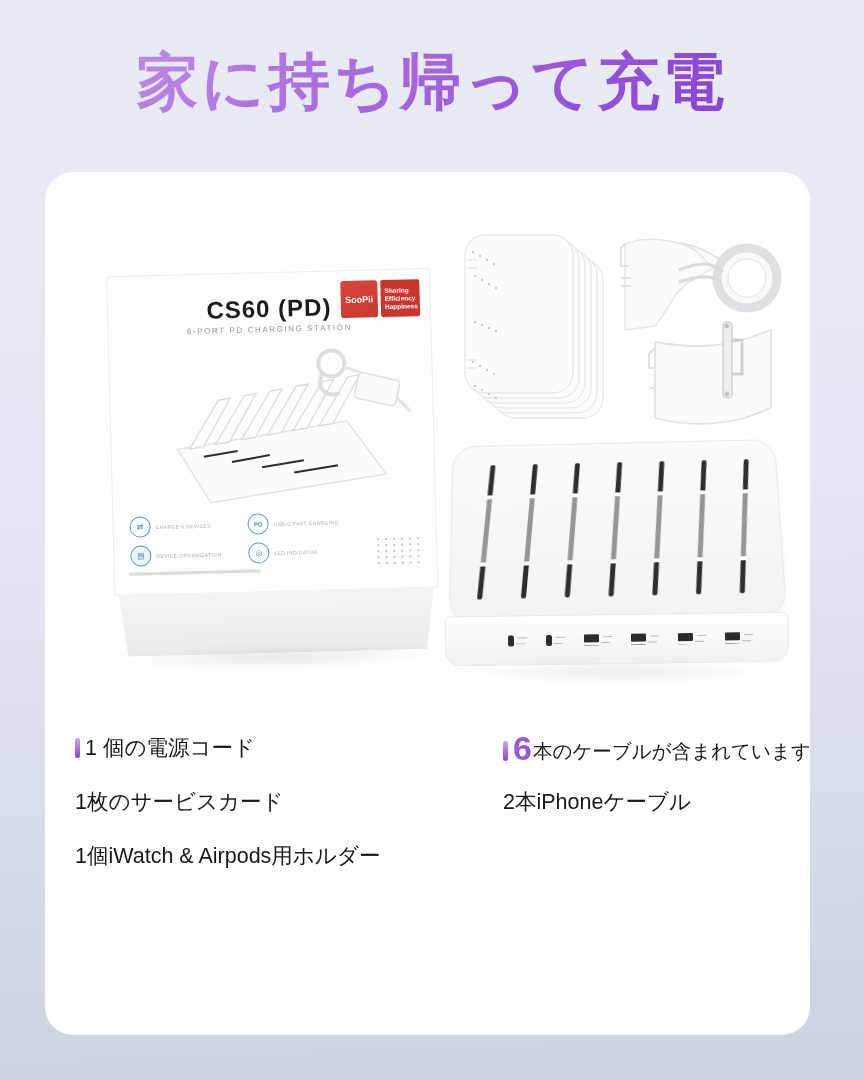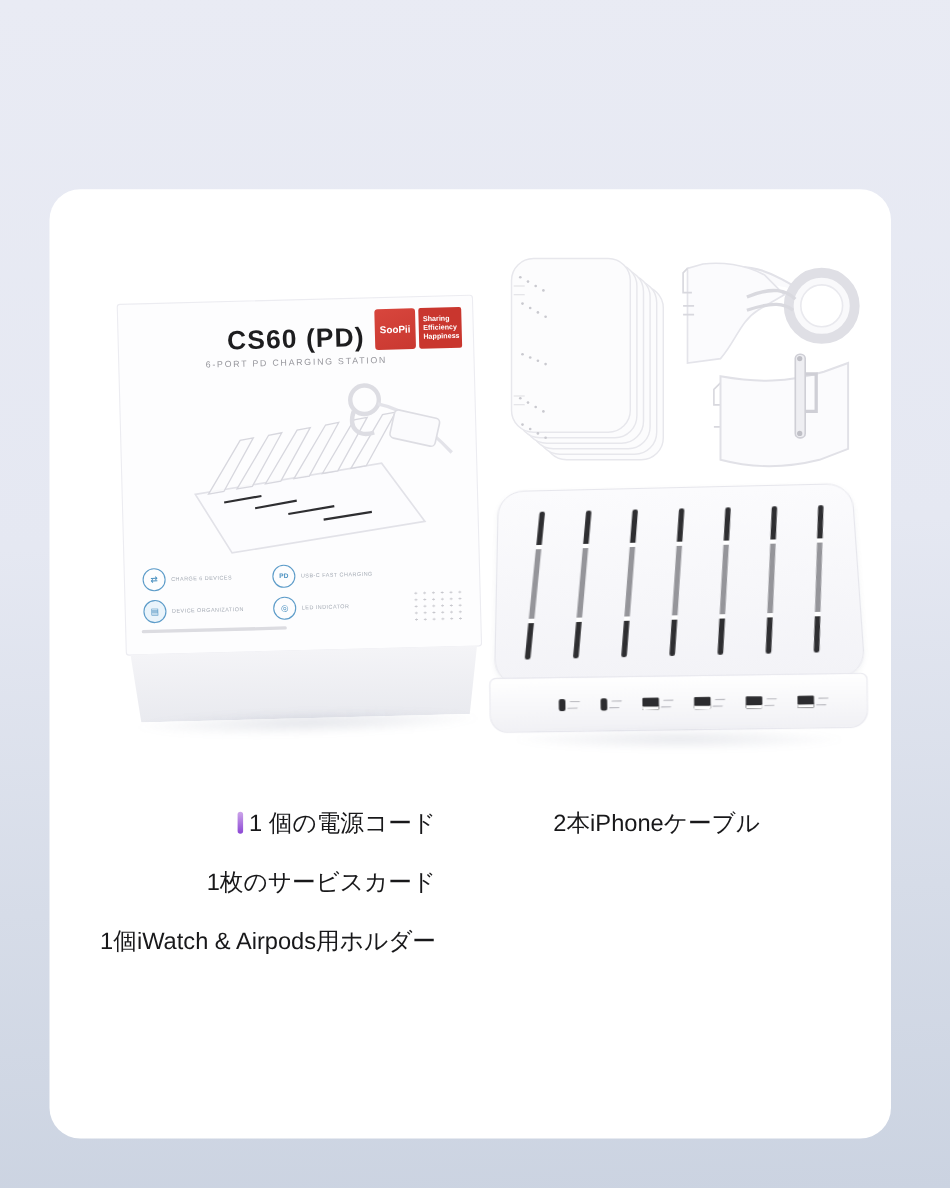--- a/index.html
+++ b/index.html
@@ -109,40 +109,41 @@
   .port-a{width:15px; height:11px; background:#2c2c2f; border-radius:1px;
     box-shadow:inset 0 -3px 0 #ffffff, inset 0 -4px 0 #2c2c2f;}
   .port-mark{width:9px; height:5px; border-top:1.4px solid #b9b9bf; border-bottom:1.4px solid #b9b9bf; transform:skewX(-20deg);}
   .station-shadow{
     position:absolute; left:24px; top:228px; width:312px; height:20px;
     background:radial-gradient(ellipse at center, rgba(90,100,130,.14), rgba(90,100,130,0) 70%);
     filter:blur(3px);
   }
   
   .list{position:absolute; top:563px;}
-  .list.left{left:46px;text-align:right;}
+  .list.left{left:30px;}
   .list.right{left:458px;}
   .row{height:26px; line-height:26px; margin-bottom:28px;
     font-size:21.5px; font-weight:500; color:#18181a; white-space:nowrap;}
   .accent-bar{
     display:inline-block; width:5px; height:20px; margin-right:5px;
     border-radius:2.5px; vertical-align:-3px;
     background:linear-gradient(180deg,#cda6ea,#8b46d4);
   }
   .big-count{
     display:inline-block; font-size:34px; font-weight:700; line-height:26px;
     color:#9b58d6; vertical-align:-2px; margin-right:1px;
   }
   .hdr-text{font-size:19.5px;}
 </style>
 </head>
 <body>
 
 <div class="page">
 
+  <div class="title">家に持ち帰って充電</div>
 
   <div class="card">
 
     <div class="box">
       <div class="box-front">
         <div class="brand-row">
           <div class="logo-sq">SooPii</div>
           <div class="badge-sq">
             <span>Sharing</span>
             <span>Efficiency</span>
@@ -290,17 +291,20 @@
       <div class="station-shadow"></div>
     </div>
 
     <div class="list left">
       <div class="row"><span class="accent-bar"></span><span>1 個の電源コード</span></div>
       <div class="row"><span>1枚のサービスカード</span></div>
       <div class="row"><span>1個iWatch &amp; Airpods用ホルダー</span></div>
     </div>
 
     <div class="list right">
+      <div class="row">
+        <span class="accent-bar"></span><span class="big-count">6</span><span class="hdr-text">本のケーブルが含まれています</span>
+      </div>
       <div class="row"><span>2本iPhoneケーブル</span></div>
     </div>
 
   </div>
 </div>
 
 </body></html>

